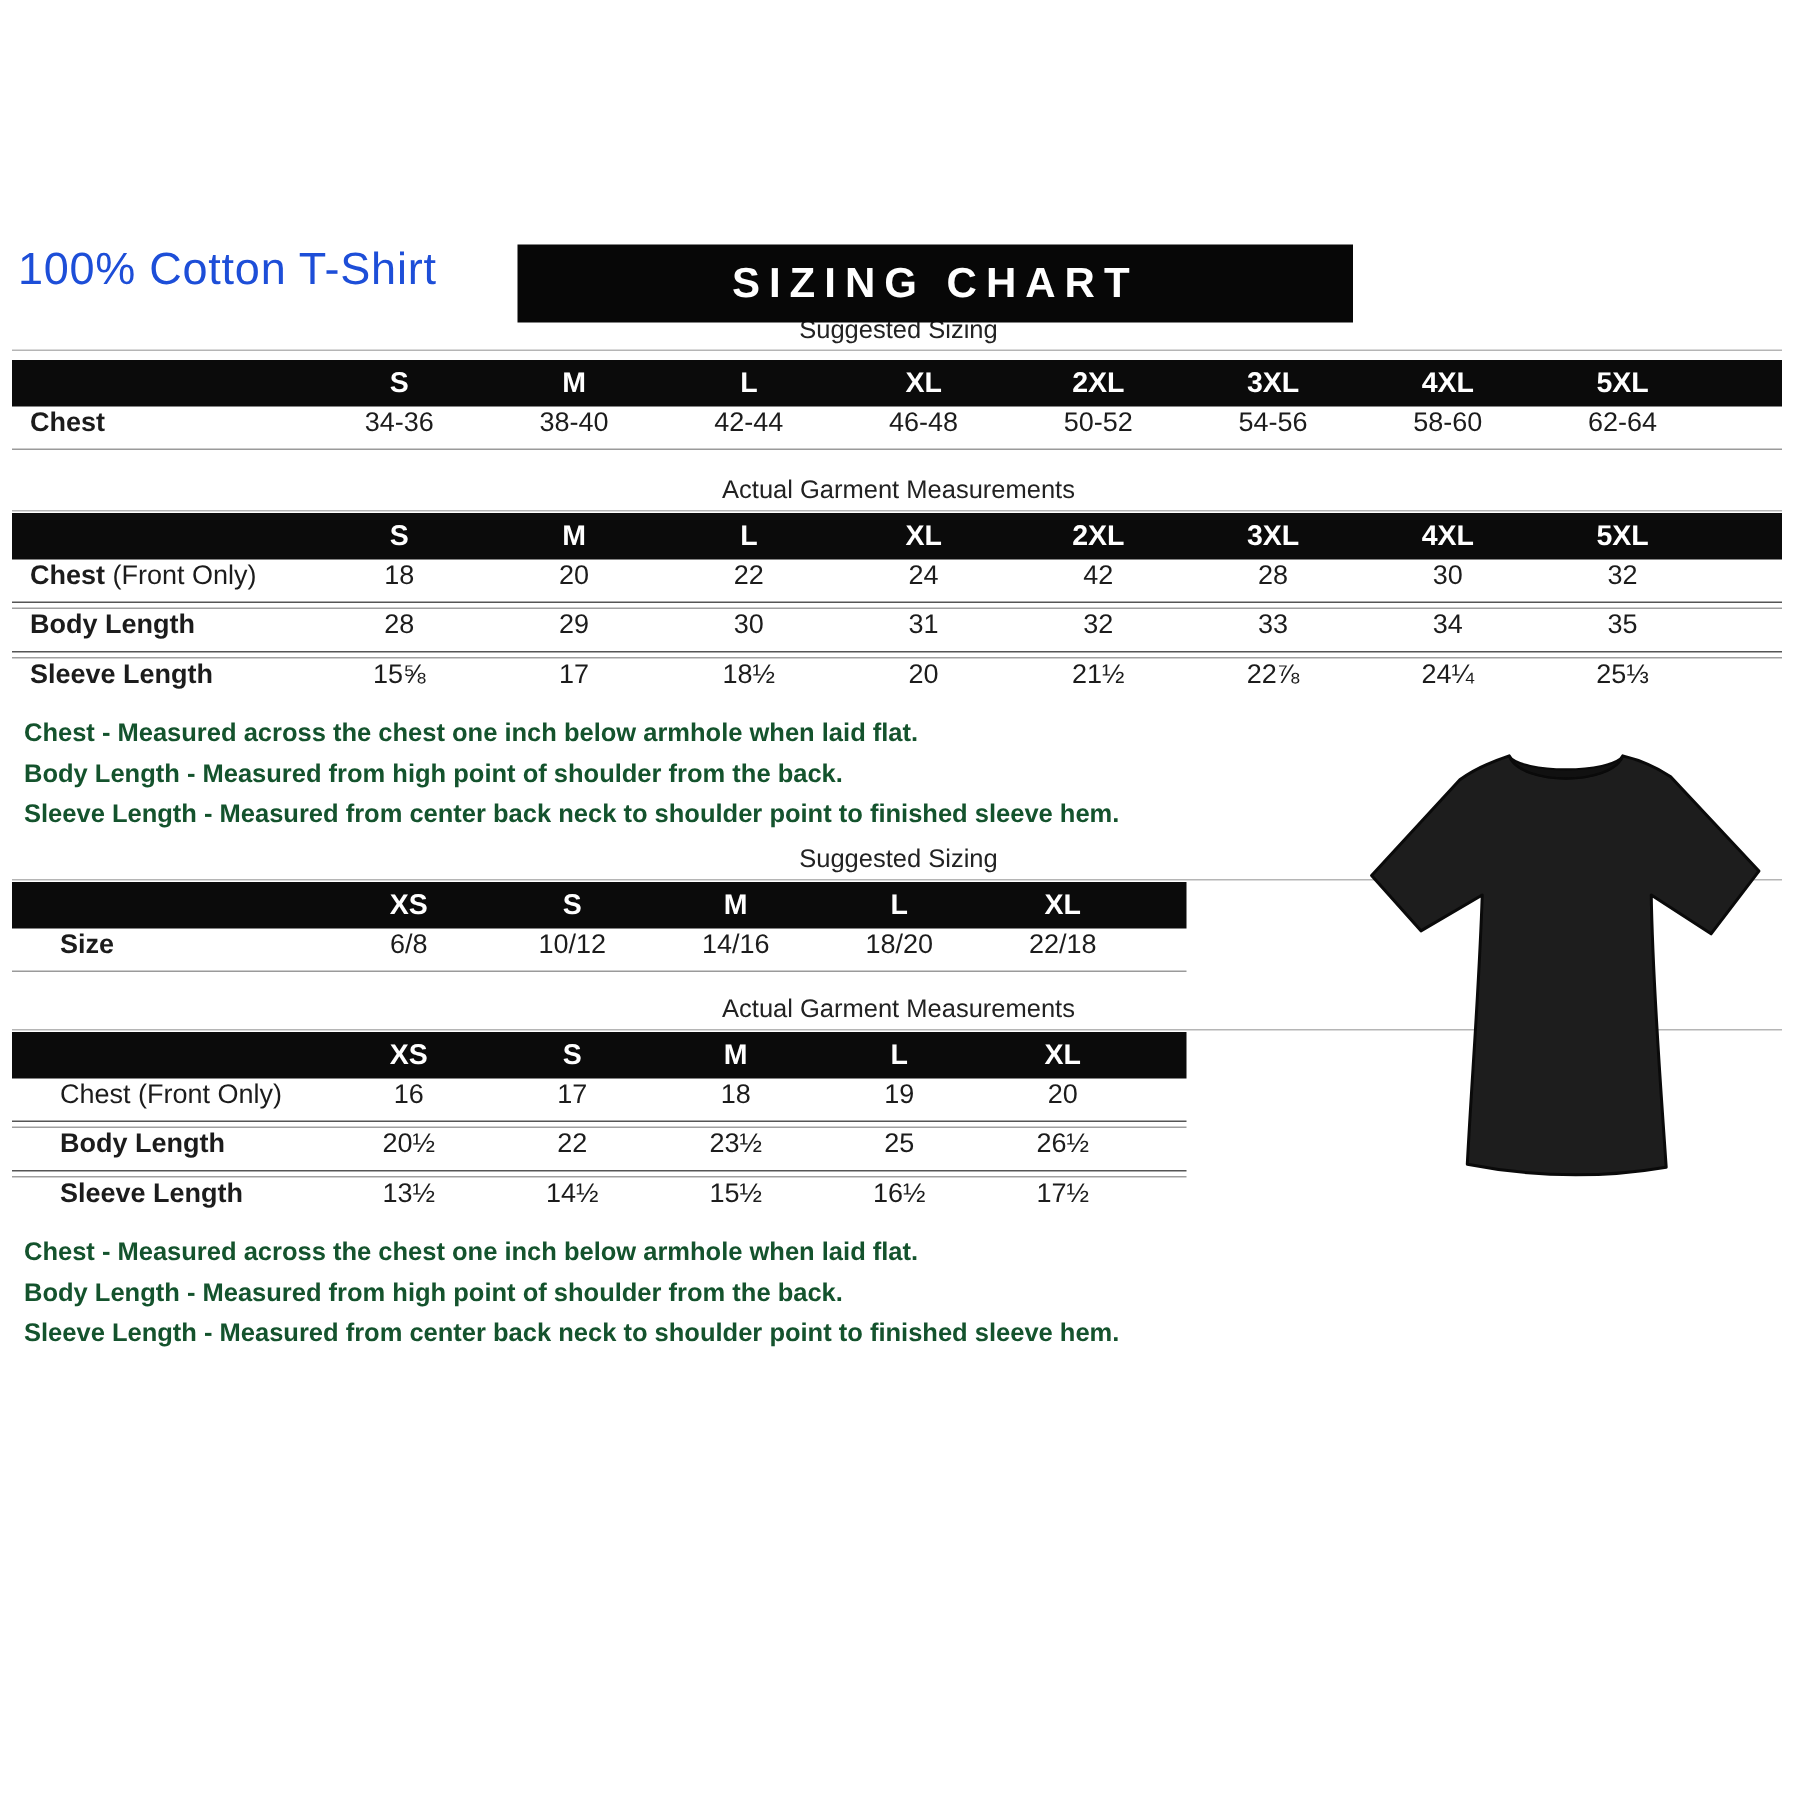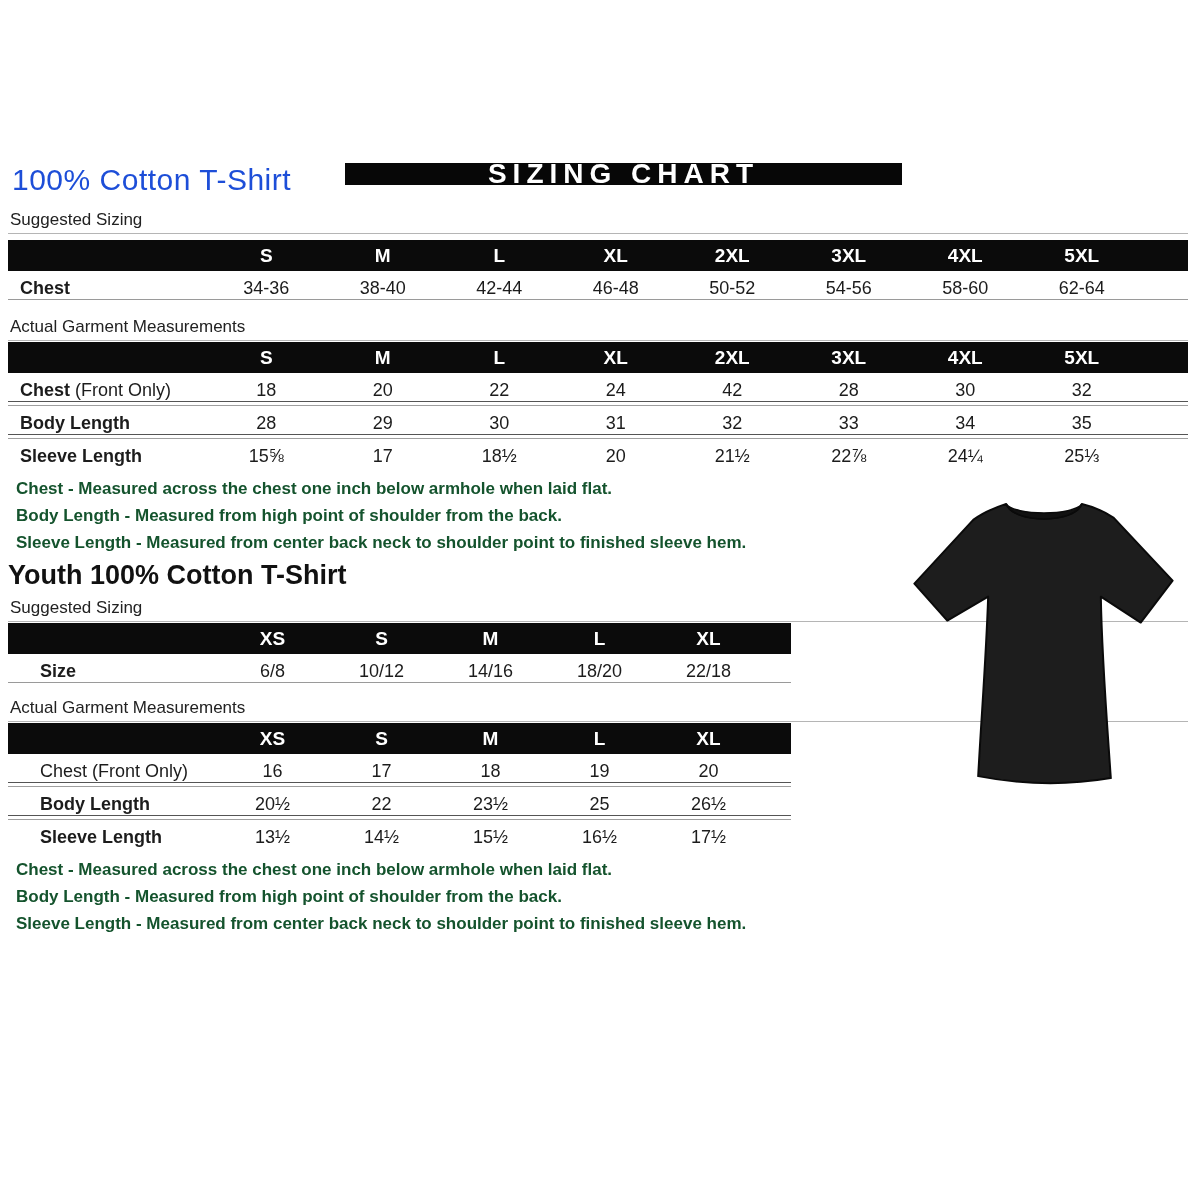--- a/index.html
+++ b/index.html
@@ -4,31 +4,31 @@
 <style>
   html,body{margin:0;padding:0;}
   body{
     width:1200px;height:1200px;background:#ffffff;position:relative;overflow:hidden;
     font-family:"Liberation Sans","DejaVu Sans",sans-serif;color:#1a1a1a;
   }
   .main{position:absolute;left:8px;top:163px;width:1180px;}
   
   .header-row{position:relative;height:46px;}
   .page-title{margin:0;font-size:30px;font-weight:400;color:#1d4ed8;letter-spacing:0.5px;padding-left:4px;}
-  .banner{position:absolute;left:337px;top:0px;width:557px;height:22px;background:#070707;
+  .banner{position:absolute;left:337px;top:0px;width:557px;height:52px;background:#070707;
           display:flex;align-items:center;justify-content:center;}
   .banner span{color:#fff;font-weight:bold;font-size:28px;letter-spacing:6px;}
   
-  .section-label{font-size:17px;color:#222;height:22px;line-height:22px;padding-left:2px;}
+  .section-label{font-size:17px;color:#222;height:22px;line-height:22px;padding-left:2px;text-align:center;}
   .thin-rule{border-top:1px solid #b5b5b5;height:0;margin-top:2px;margin-bottom:6px;}
   
   .sz-table{width:100%;}
   .sz-table.youth{width:783px;}
   .thead{display:flex;align-items:center;height:31px;background:#0b0b0b;color:#fff;}
-  .trow{display:flex;align-items:flex-end;height:28px;font-size:18px;color:#1c1c1c;}
+  .trow{display:flex;align-items:flex-start;height:28px;font-size:18px;color:#1c1c1c;}
   .adult .thead,.adult .trow{padding-right:48px;}
   .youth .thead,.youth .trow{padding-right:28px;padding-left:20px;}
   .label-cell{width:200px;flex:0 0 auto;padding-left:12px;box-sizing:border-box;}
   .youth .label-cell{width:190px;}
   .cell{flex:1 1 0;text-align:center;}
   .thead .cell{font-weight:bold;font-size:19px;}
   .lbl-b{font-weight:bold;font-size:18px;}
   .lbl-n{font-weight:normal;font-size:18px;margin-top:47px;}
   .bottom-rule{border-top:1px solid #9a9a9a;height:0;}
   .dbl-rule{height:3px;border-top:1px solid #555;border-bottom:1px solid #9f9f9f;}
@@ -144,21 +144,20 @@
       <div class="cell">25⅓</div>
     </div>
   </div>
 
   <div class="notes">
     <div class="note-line">Chest - Measured across the chest one inch below armhole when laid flat.</div>
     <div class="note-line">Body Length - Measured from high point of shoulder from the back.</div>
     <div class="note-line">Sleeve Length - Measured from center back neck to shoulder point to finished sleeve hem.</div>
   </div>
 
-  <h2 class="youth-title">Youth 100% Cotton T-Shirt</h2>
 
   <div class="section-label" style="margin-top:6px;">Suggested Sizing</div>
   <div class="thin-rule" style="margin-bottom:1px;"></div>
 
   <div class="sz-table youth">
     <div class="thead">
       <div class="label-cell"></div>
       <div class="cell">XS</div>
       <div class="cell">S</div>
       <div class="cell">M</div>

